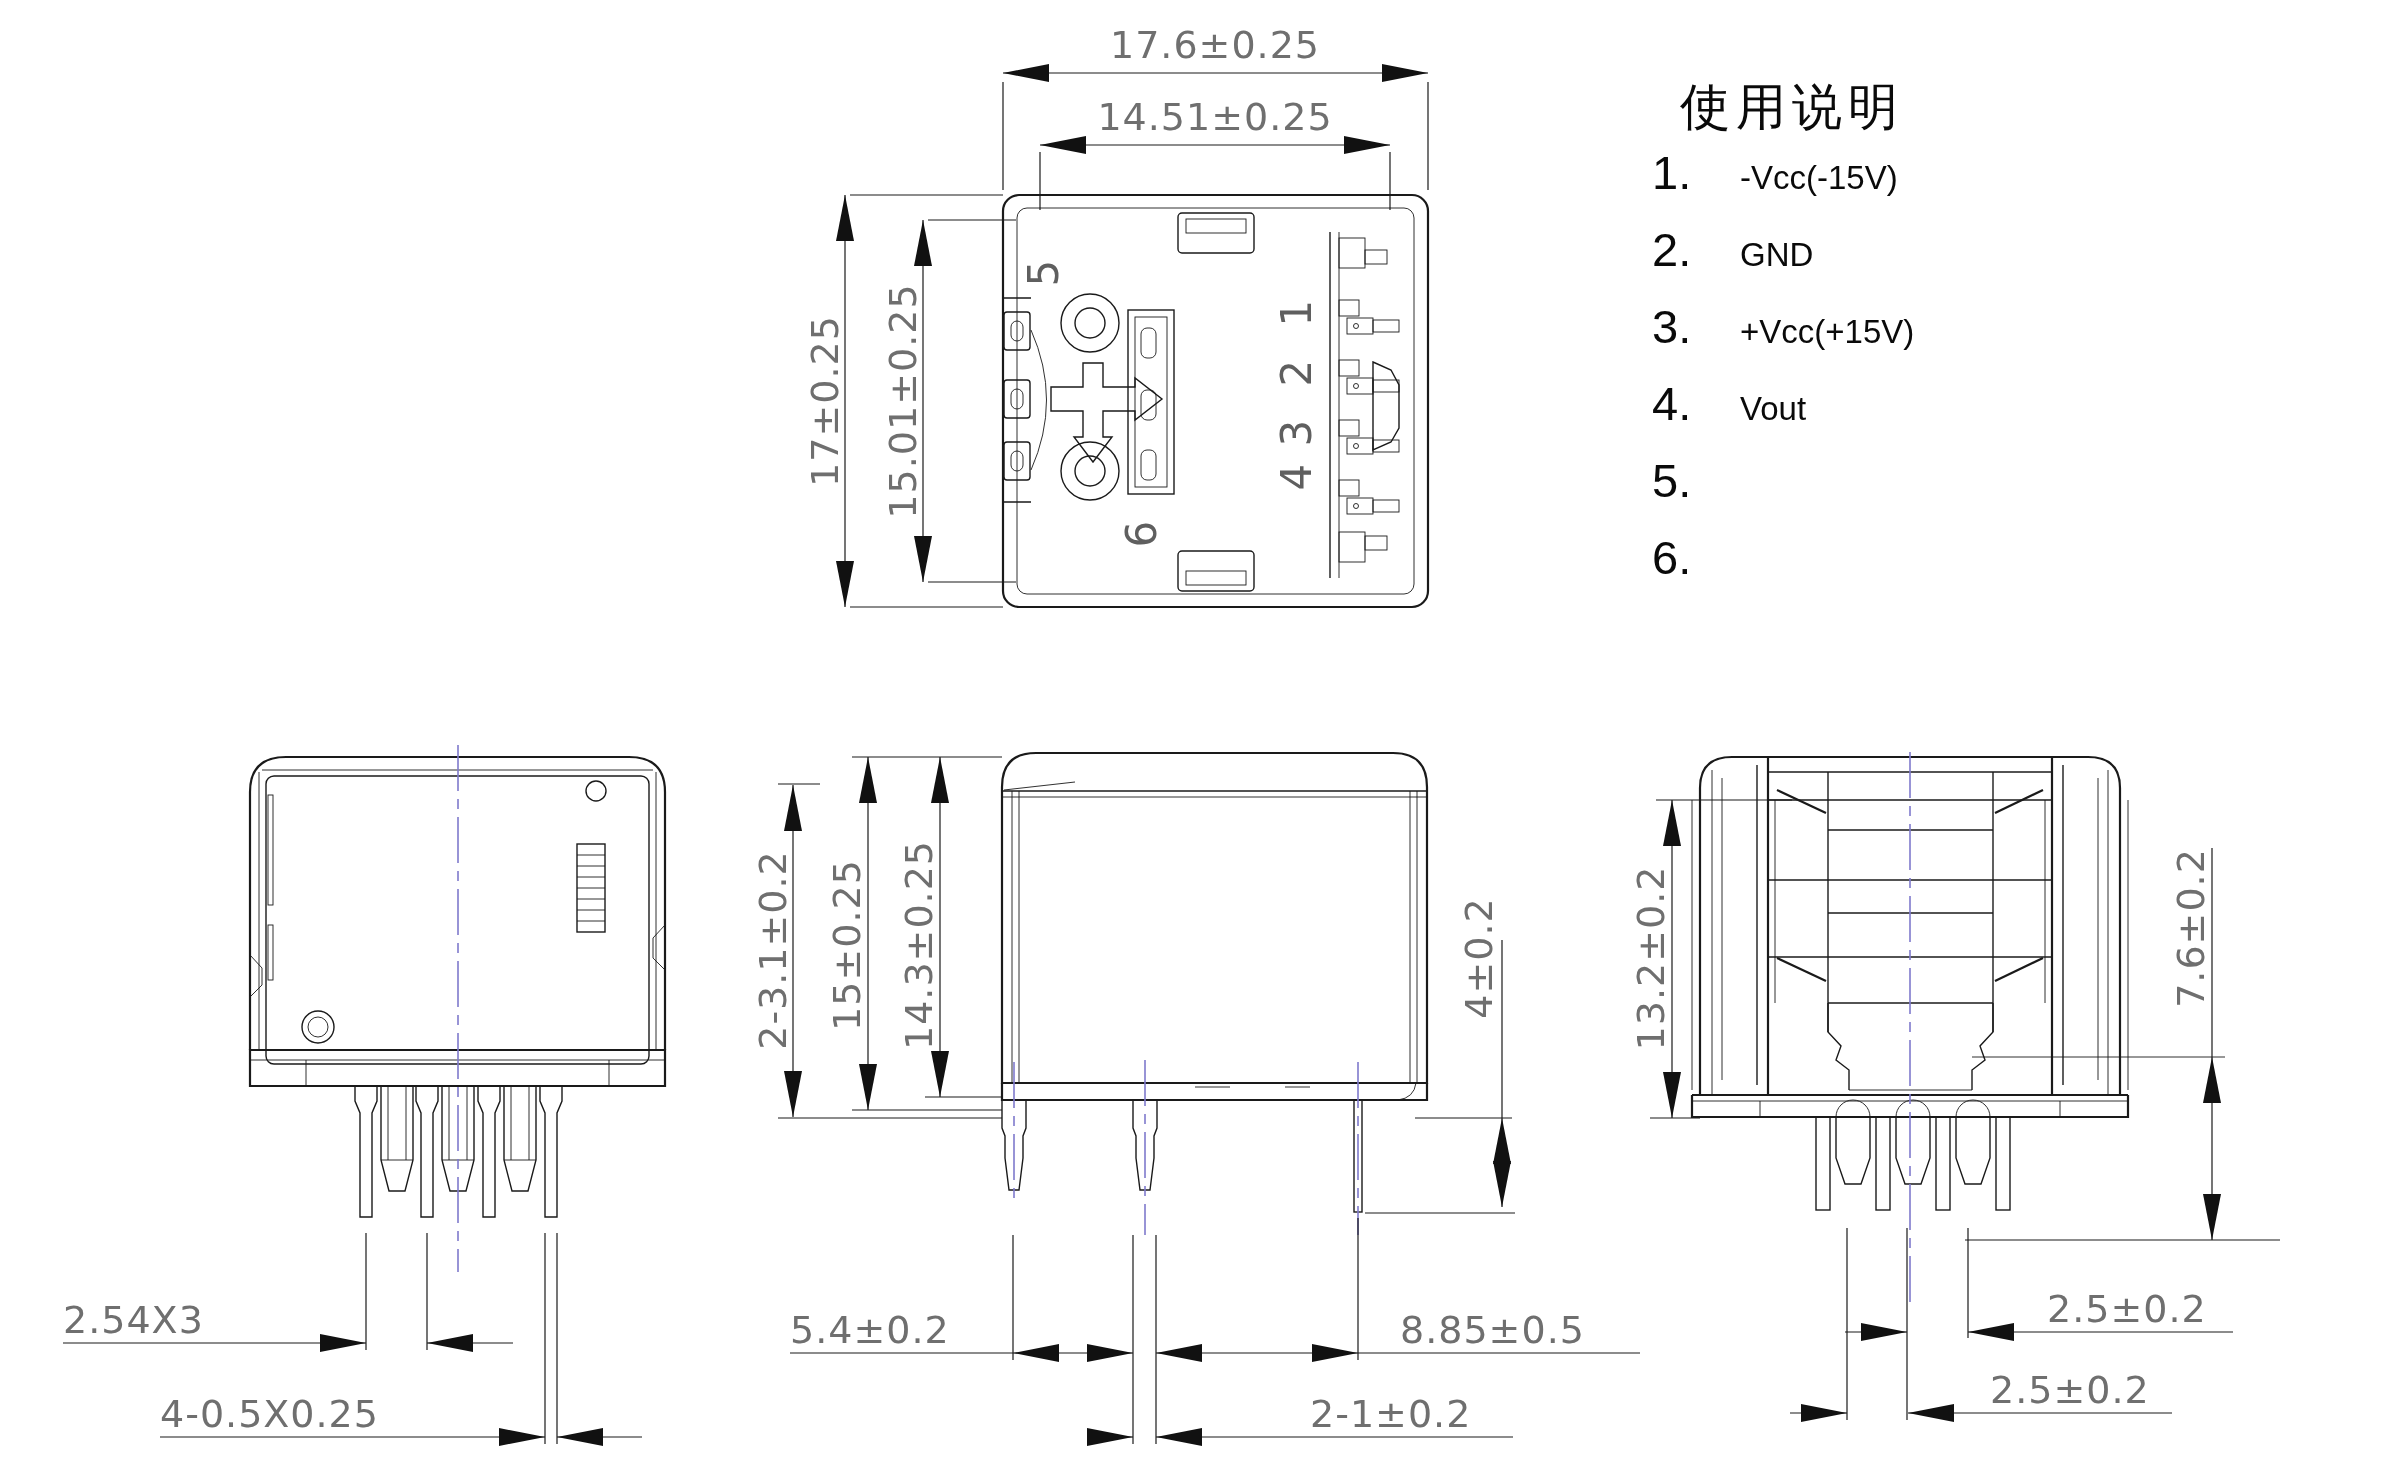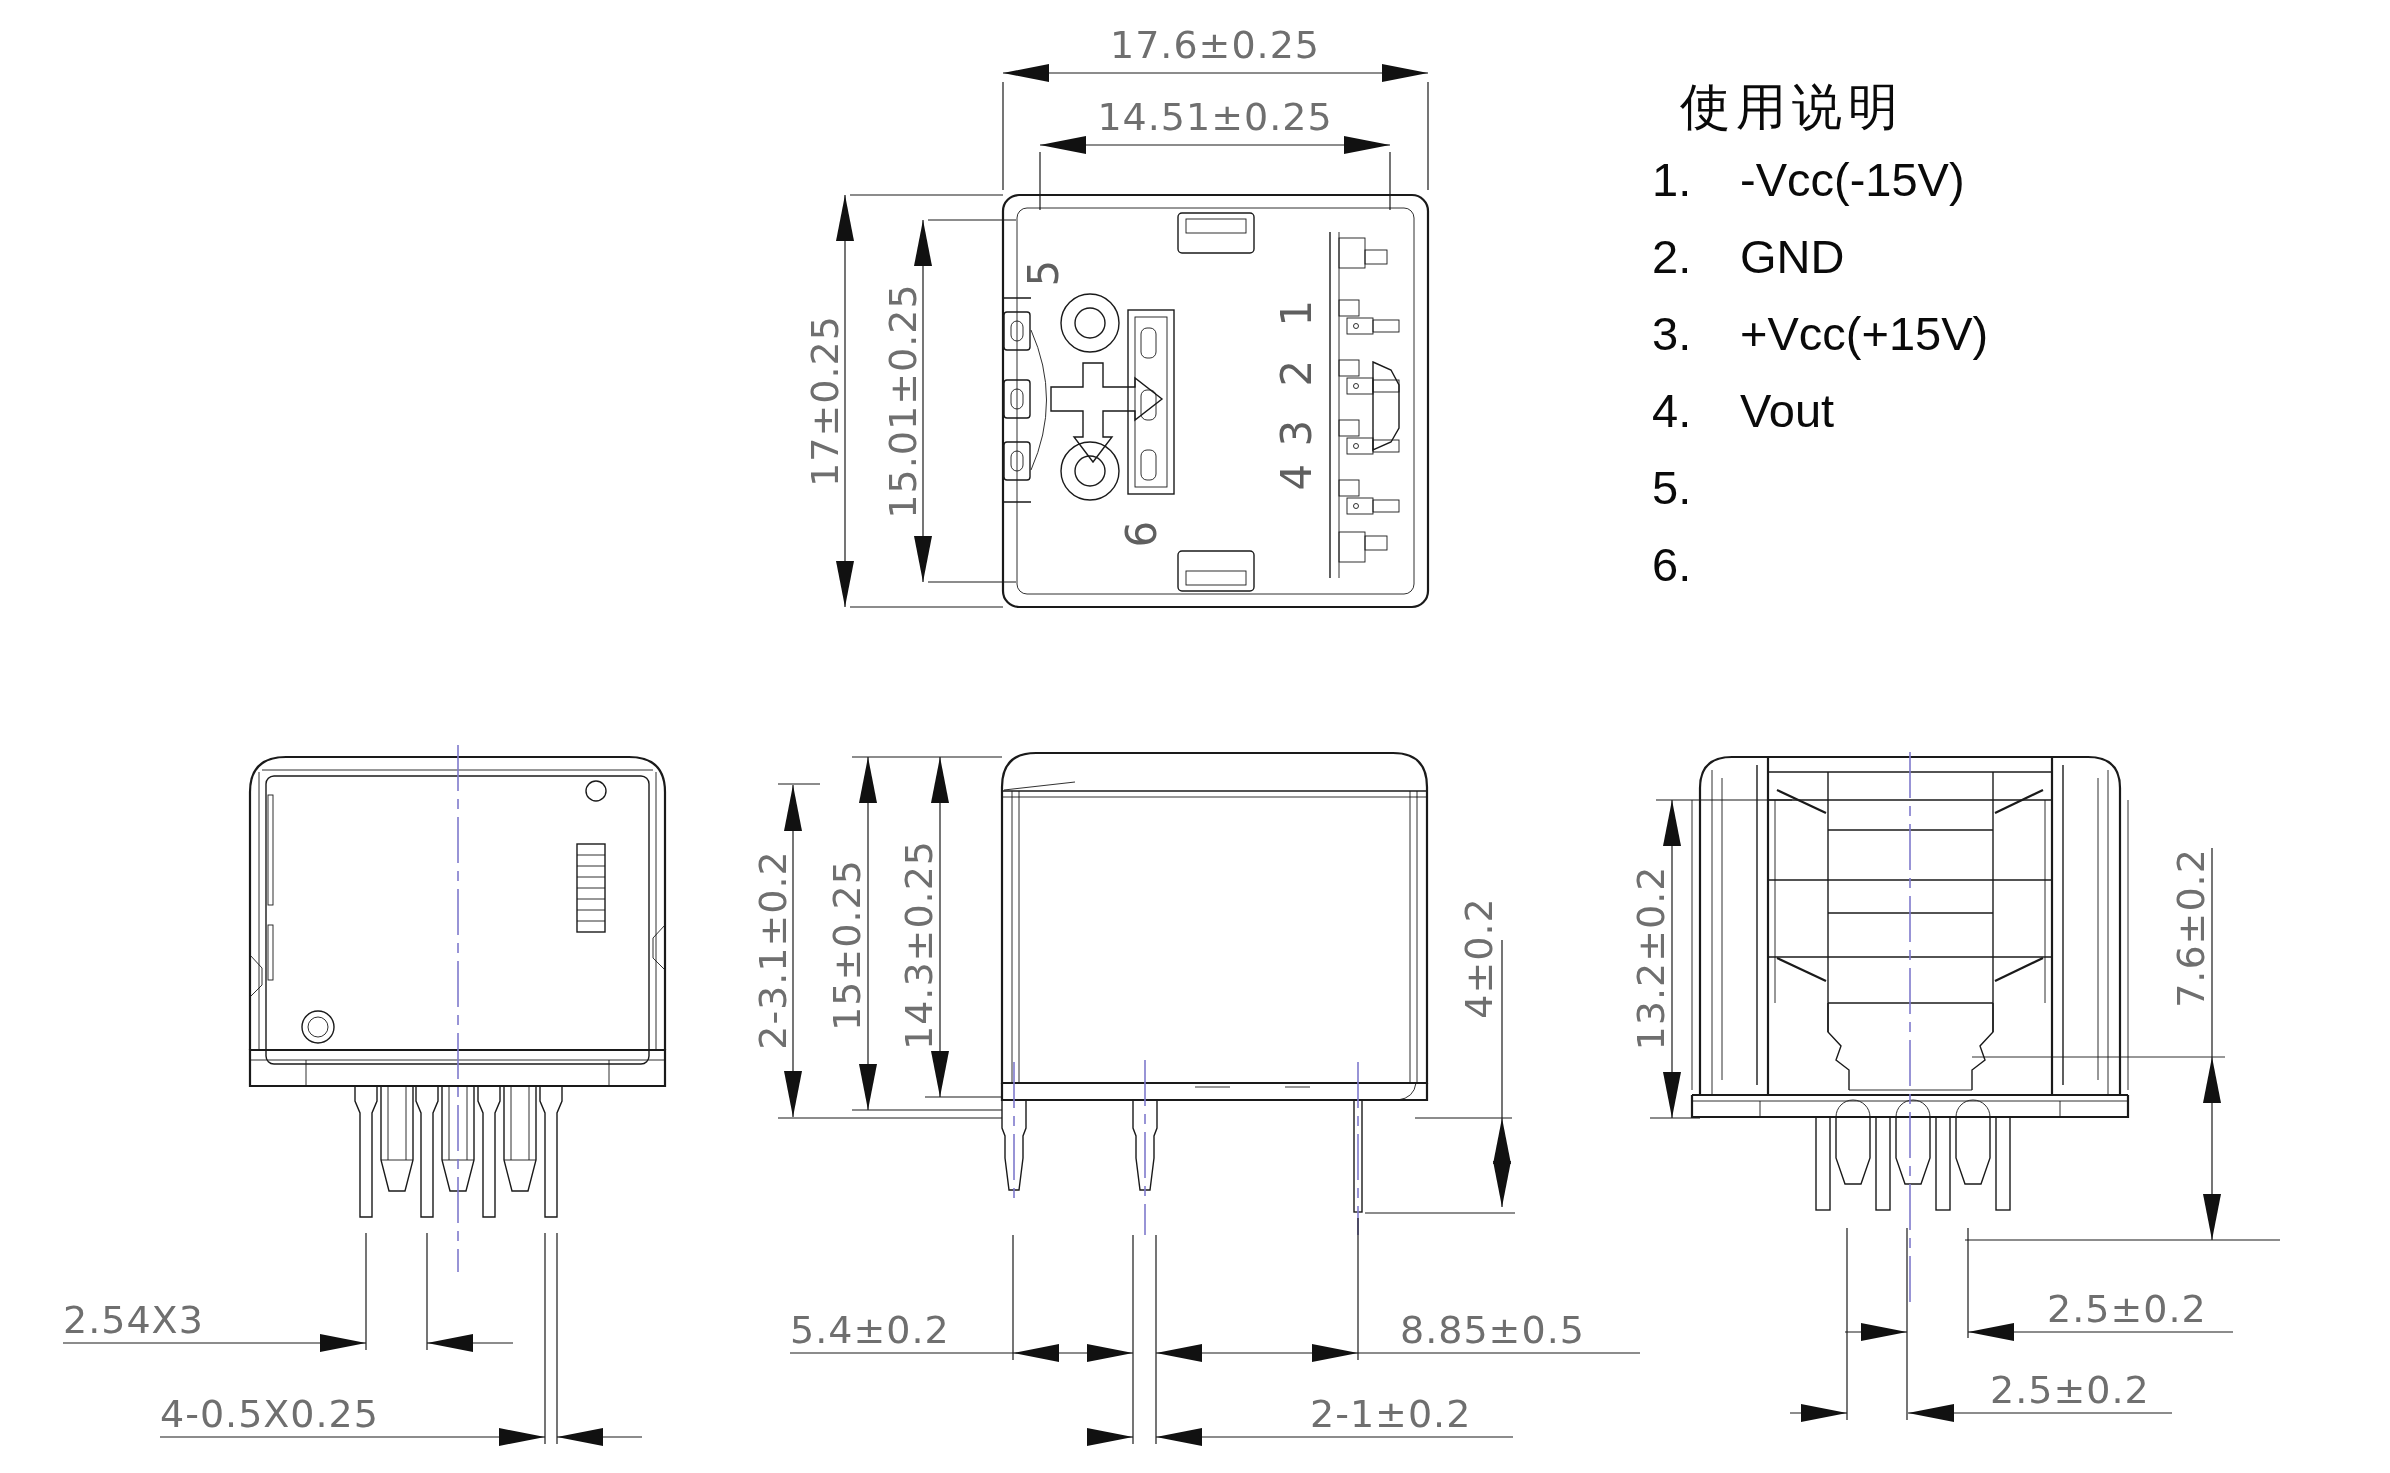--- a/index.html
+++ b/index.html
@@ -8,24 +8,24 @@
   svg{position:absolute;left:0;top:0;}
   .ol   {fill:none;stroke:#1a1a1a;stroke-width:2.2;}
   .ml   {fill:none;stroke:#1a1a1a;stroke-width:1.4;}
   .tl   {fill:none;stroke:#1a1a1a;stroke-width:0.9;}
   .dim  {fill:none;stroke:#1a1a1a;stroke-width:1.2;}
   .cl   {fill:none;stroke:#7f7acc;stroke-width:1.6;stroke-dasharray:46 8 10 8;}
   .ah   {fill:#111111;stroke:none;}
   text.dt{fill:#6f6f6f;font-size:38px;letter-spacing:1px;font-family:"DejaVu Sans",sans-serif;}
   text.pn{fill:#5f5f5f;font-size:42px;font-family:"DejaVu Sans",sans-serif;}
   .instructions{position:absolute;left:1652px;top:74px;color:#0a0a0a;}
-  .instructions .head{font-size:50px;letter-spacing:6px;margin:0 0 11px 28px;font-weight:400;}
+  .instructions .head{font-size:50px;letter-spacing:6px;margin:0 0 4px 28px;font-weight:400;}
   .instructions .row{display:flex;align-items:baseline;height:77px;}
   .instructions .num{width:88px;font-size:47px;}
-  .instructions .lbl{font-size:47px;letter-spacing:0px;}
+  .instructions .lbl{font-size:33px;letter-spacing:0px;}
 </style>
 </head>
 <body>
 
 <div id="stage">
 <svg width="2390" height="1473" viewBox="0 0 2390 1473">
 
   <g>
     <rect class="ol" x="1003" y="195" width="425" height="412" rx="16"></rect>
     <rect class="tl" x="1017" y="208" width="397" height="386" rx="10"></rect>

